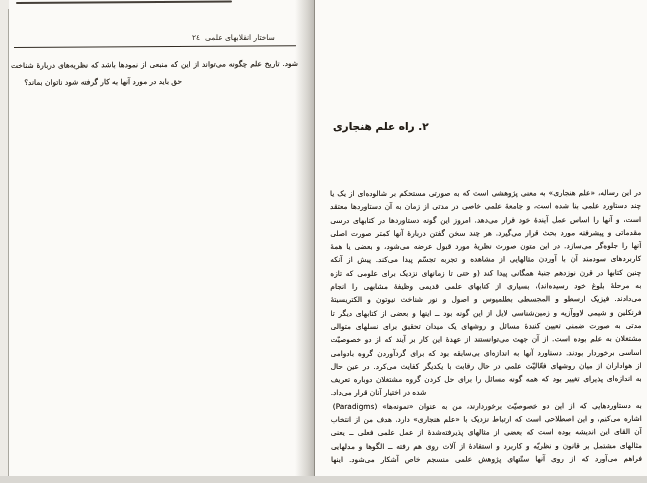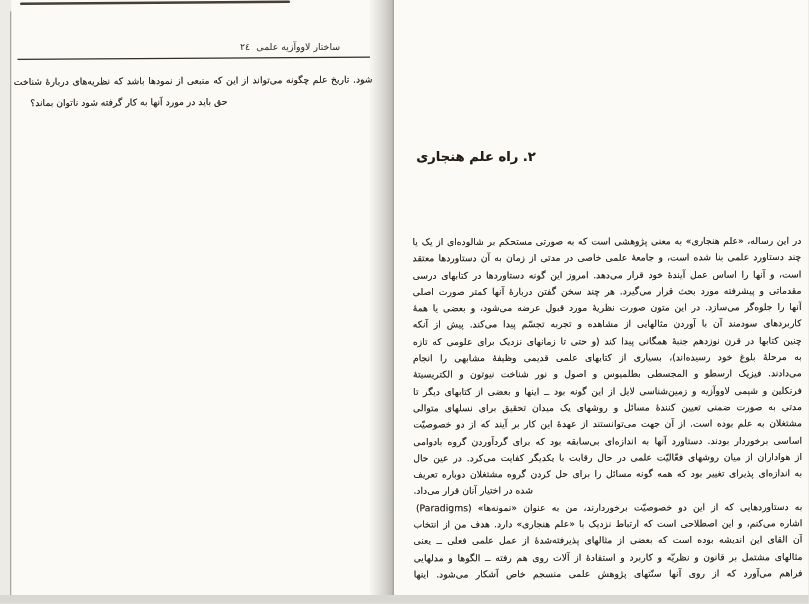--- a/index.html
+++ b/index.html
@@ -44,21 +44,21 @@
 
 <div class="canvas">
 
   <div class="abs scan-strip"></div>
   <div class="abs page-edge-line"></div>
   <div class="abs top-edge-line"></div>
 
   <div>
     <div class="abs lp-header">
       <span>٢٤</span>
-      <span dir="rtl">ساختار لاووآزیه علمی</span>
+      <span dir="rtl">ساختار انقلابهای علمی</span>
     </div>
     <div class="abs lp-rule"></div>
 
     <div class="abs lp-lines">
       <div class="lp-line-full">شود. تاریخ علم چگونه می‌تواند از این که منبعی از نمودها باشد که نظریه‌های دربارهٔ شناخت به</div>
       <div class="lp-line-end">حق باید در مورد آنها به کار گرفته شود ناتوان بماند؟</div>
     </div>
   </div>
 
   <div class="abs gutter-shade"></div>

